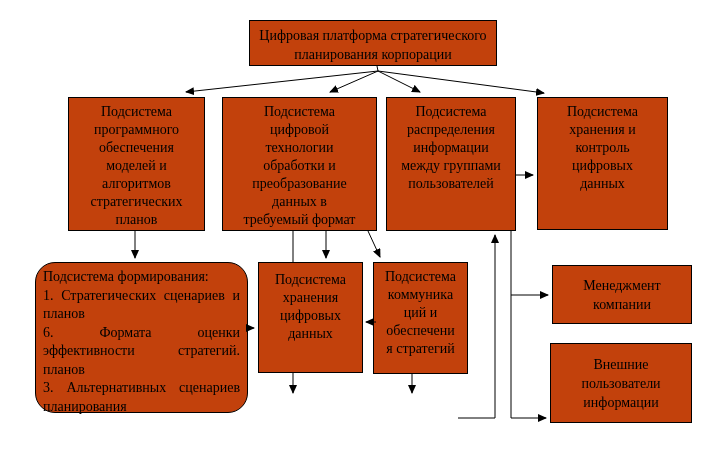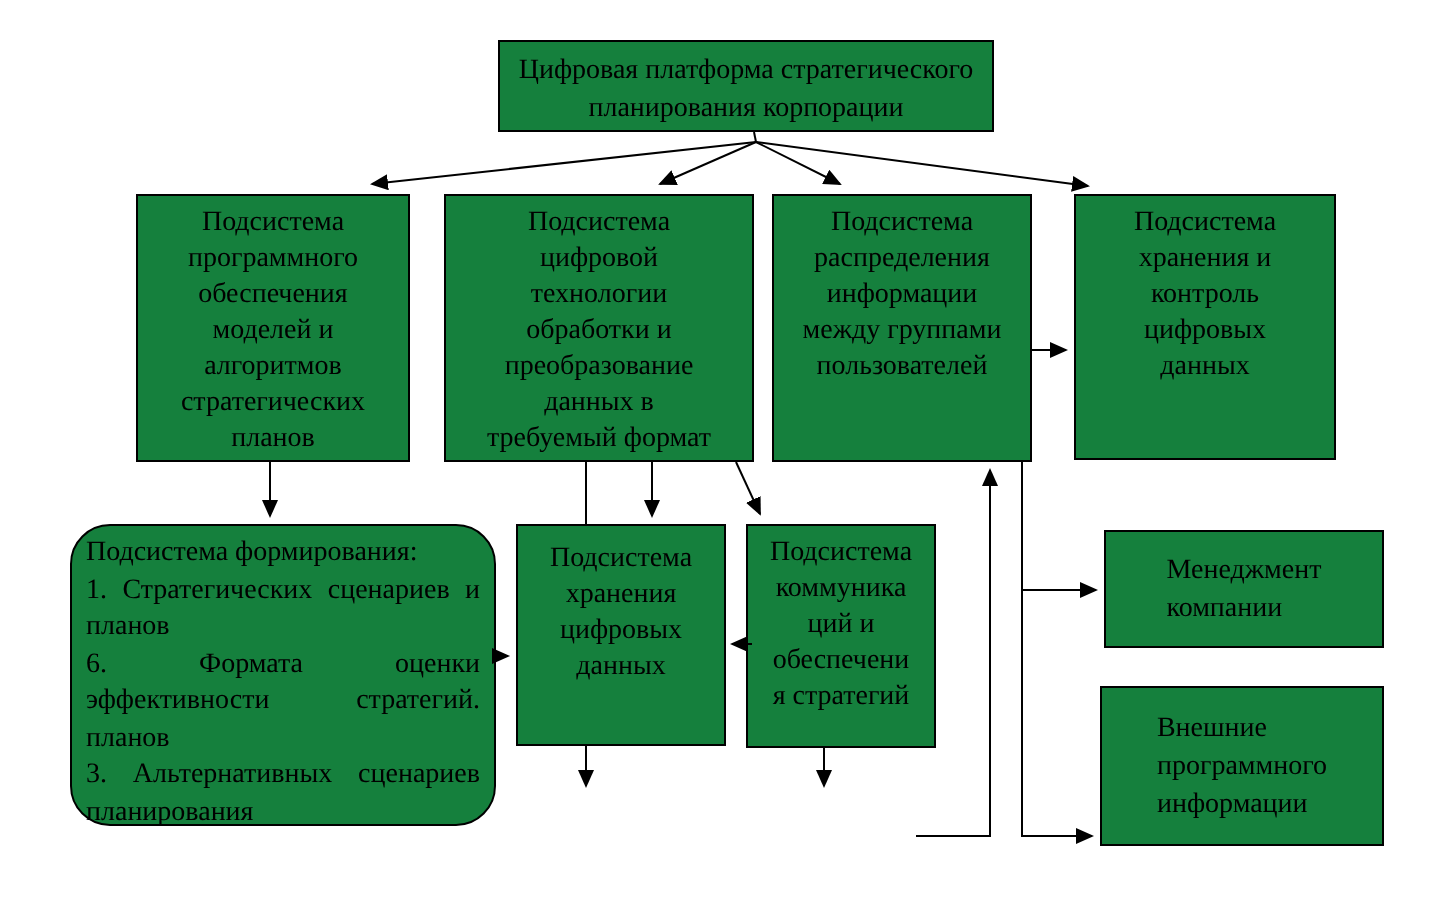--- a/index.html
+++ b/index.html
@@ -9,32 +9,33 @@
     background:#ffffff;
     font-family:"Liberation Serif","DejaVu Serif",serif;
     color:#000;
     overflow:hidden;
   }
   #wires{position:absolute;left:0;top:0;width:717px;height:449px;z-index:2;pointer-events:none;}
   .node{
     position:absolute;
     box-sizing:border-box;
     border:1px solid #000;
-    background:#15803d;
+    background:#c2410c;
     font-size:14px;
     line-height:18px;
     z-index:1;
   }
   .top-text{
     white-space:pre-line;
     text-align:center;
     padding-top:5px;
   }
   .mid-text{
     white-space:pre-line;
+    text-align:center;
     display:flex;align-items:center;justify-content:center;
     line-height:19px;
   }
   .justify-box{
     padding:5px 7px;
     text-align:justify;
     line-height:18.5px;
     border-radius:20px;
   }
   .justify-box div{text-align:justify;}
@@ -124,17 +125,17 @@
   <div class="node top-text" style="left:373px;top:262px;width:95px;height:112px;">Подсистема
 коммуника
 ций и
 обеспечени
 я стратегий</div>
 
   <div class="node mid-text" style="left:552px;top:265px;width:140px;height:59px;">Менеджмент
 компании</div>
 
   <div class="node mid-text" style="left:550px;top:343px;width:142px;height:80px;">Внешние
-программного
+пользователи
 информации</div>
 
 
 </div>
 
 </body></html>

